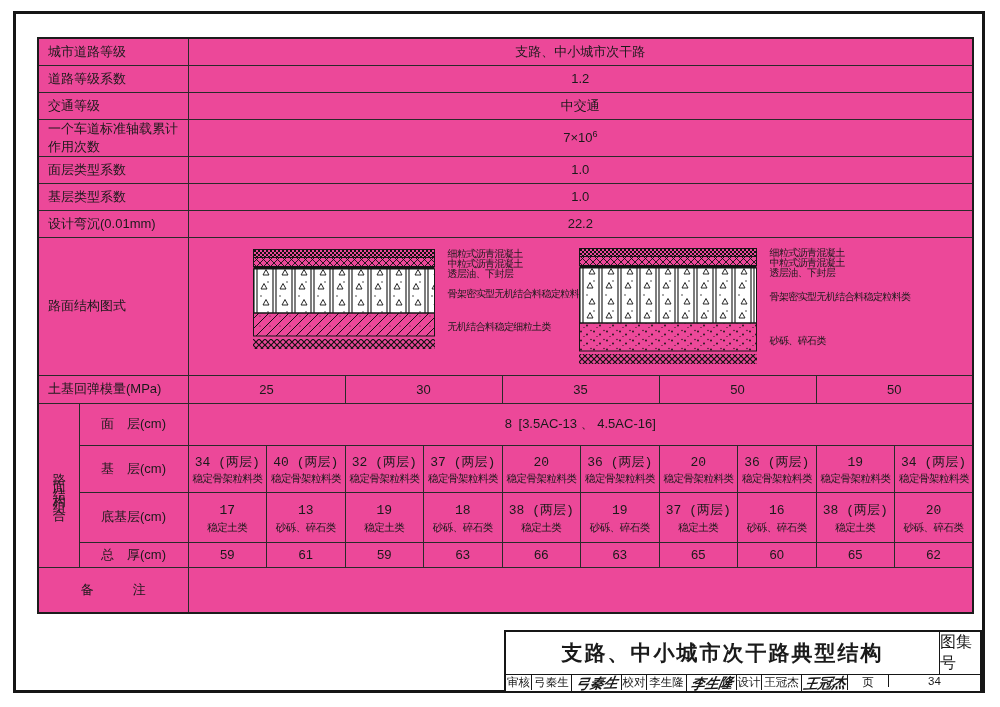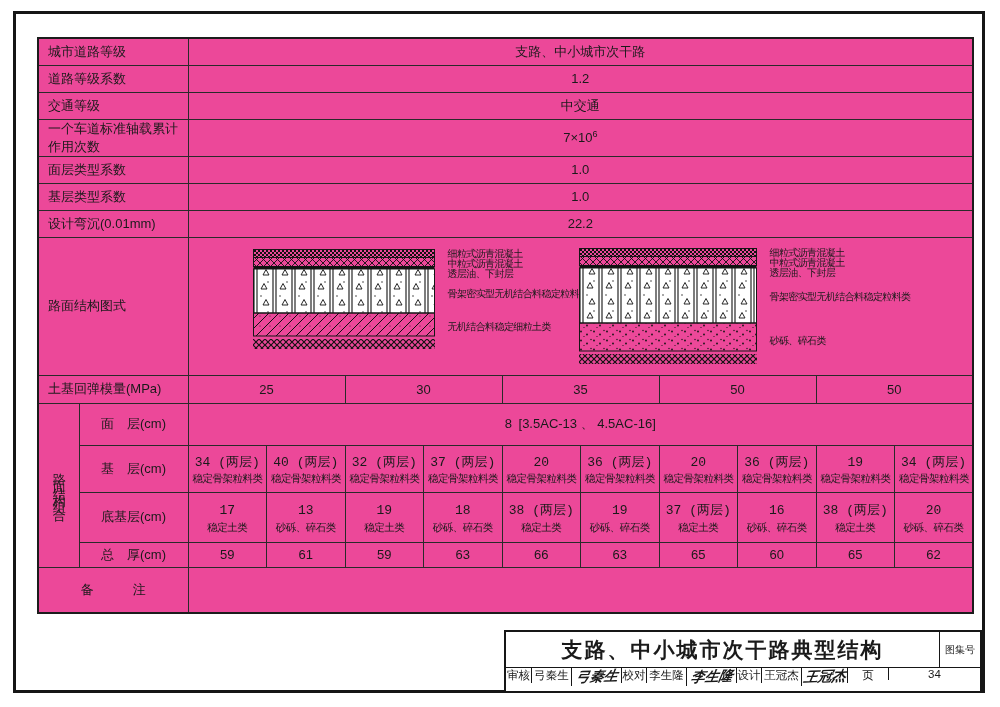--- a/index.html
+++ b/index.html
@@ -23,21 +23,21 @@
   .cm{font-size:10.5px;line-height:1.15;white-space:nowrap;letter-spacing:-0.5px;}
   .diagcell{position:relative;padding:0;}
   .dgroup{position:absolute;display:flex;}
   .dlabels{position:relative;margin-left:13px;}
   .dlabels span{position:absolute;left:0;font-size:10px;letter-spacing:-0.6px;white-space:nowrap;line-height:1;}
   
   .tblock{position:absolute;left:504px;top:630px;width:478px;height:63px;box-sizing:border-box;border:2px solid #161616;display:flex;flex-direction:column;background:#fff;}
   .tb-top{display:flex;flex:1;border-bottom:1.5px solid #161616;align-items:stretch;}
   .tb-title{flex:1;display:flex;align-items:center;justify-content:center;font-size:21px;font-weight:bold;letter-spacing:2px;white-space:nowrap;}
   .tb-cell{display:flex;align-items:center;justify-content:center;border-left:1.5px solid #161616;box-sizing:border-box;}
-  .tb-k{width:41px;font-size:10px;font-family:Liberation Serif, serif;}
+  .tb-k{width:41px;font-size:16px;font-family:Liberation Serif, serif;}
   .tb-v{width:92px;font-size:12.5px;font-family:"DejaVu Serif","Liberation Serif",serif;}
   .tb-bot{display:flex;height:23px;align-items:flex-start;}
   .tb-bot>div{display:flex;align-items:center;justify-content:center;border-left:1.5px solid #161616;box-sizing:border-box;font-size:11.5px;white-space:nowrap;overflow:hidden;}
   .tb-bot>div:first-child{border-left:none;}
   .w-role{width:25px;}
   .w-name{width:40px;}
   .w-sig{width:50px;}
   .w-sigf{flex:1;}
   .w-k{width:41px;}
   .w-v{width:92px;}

